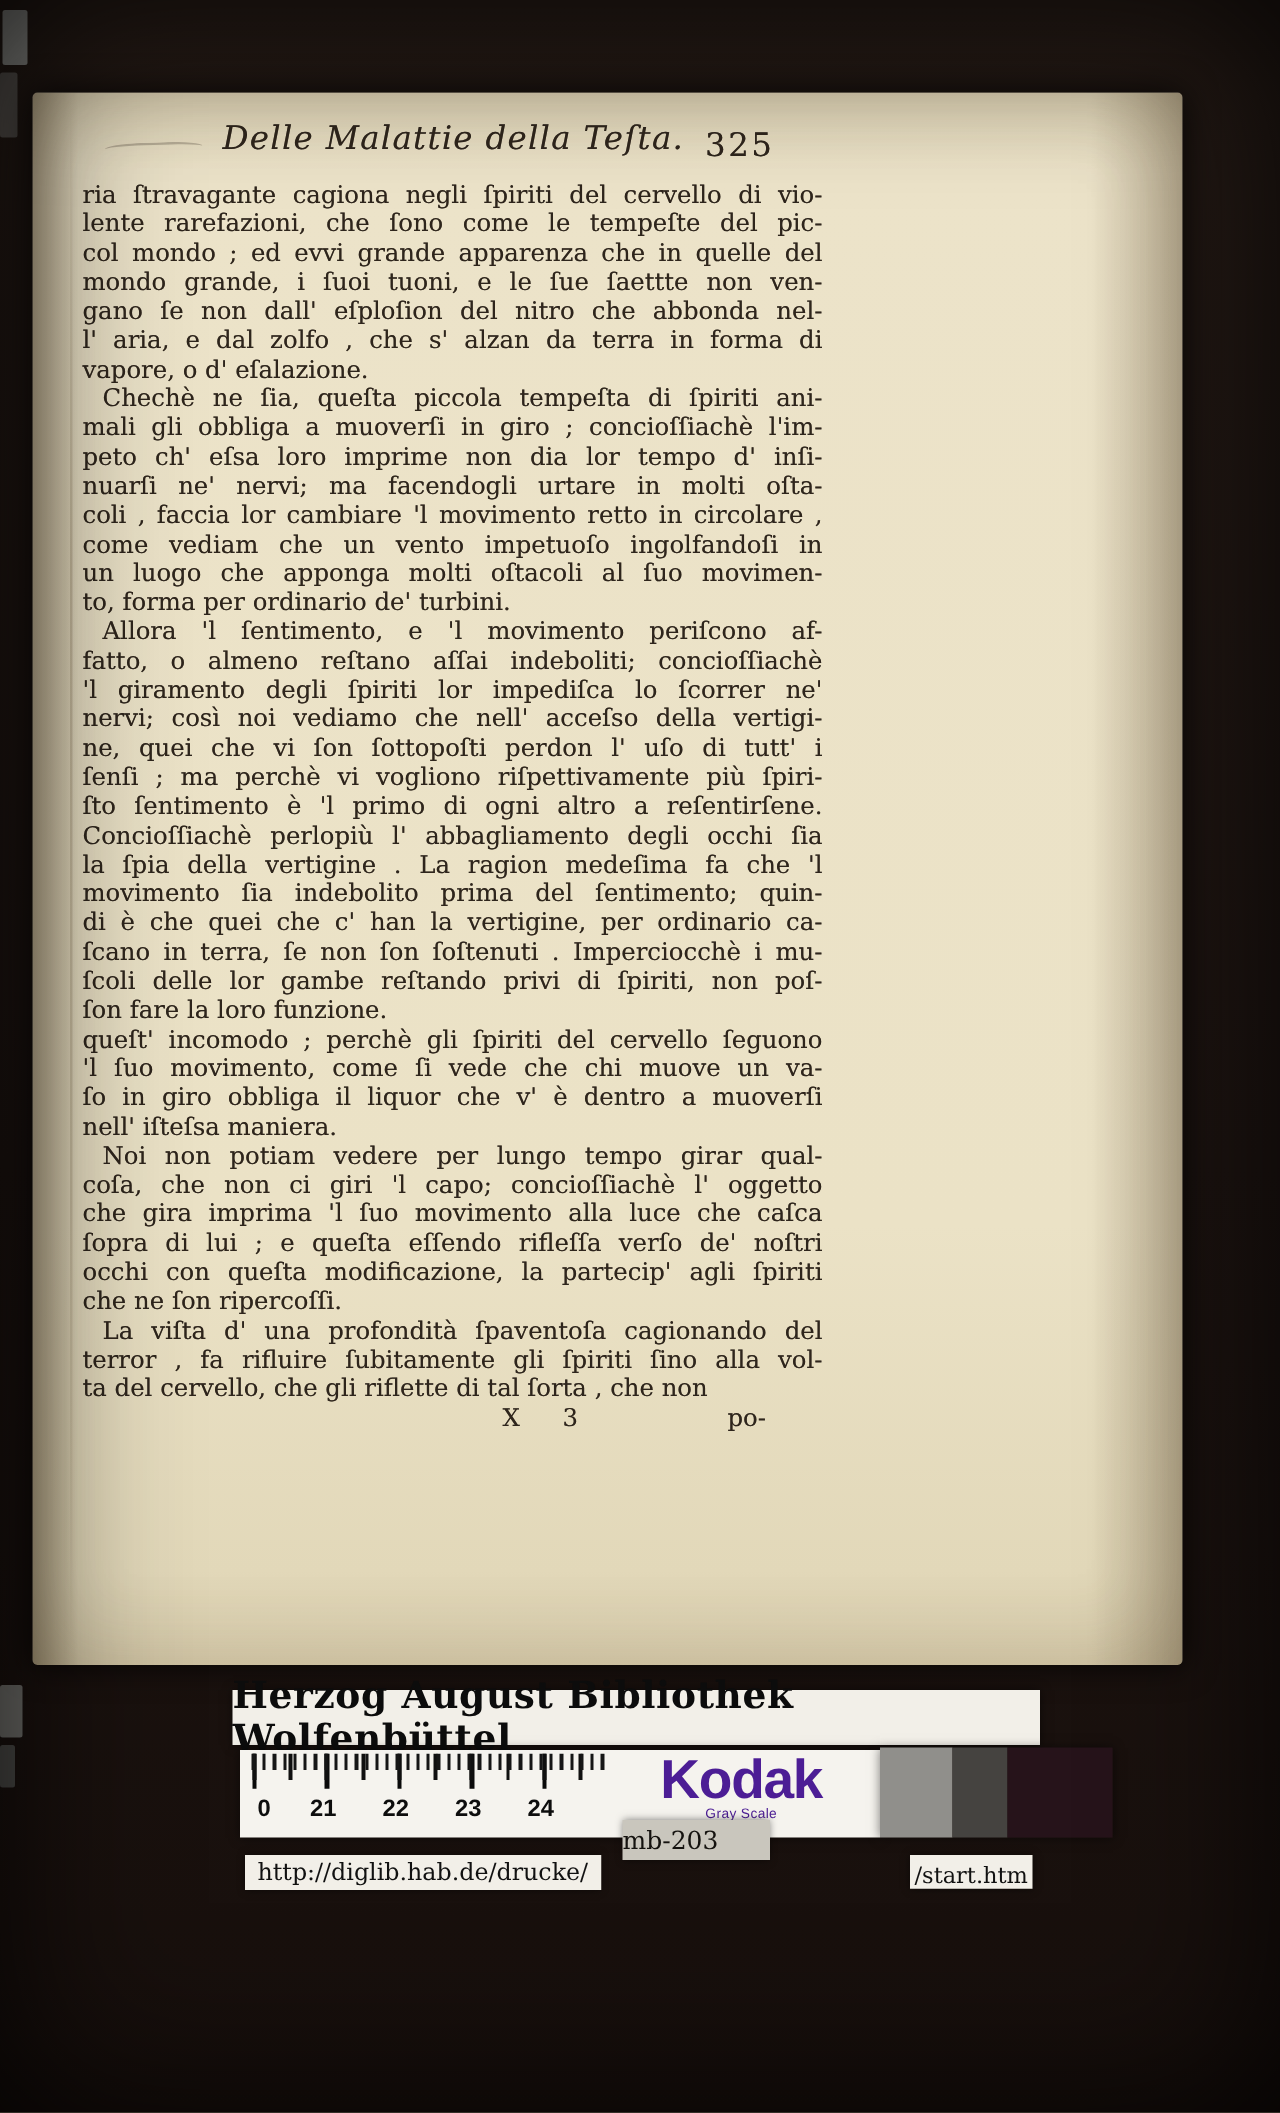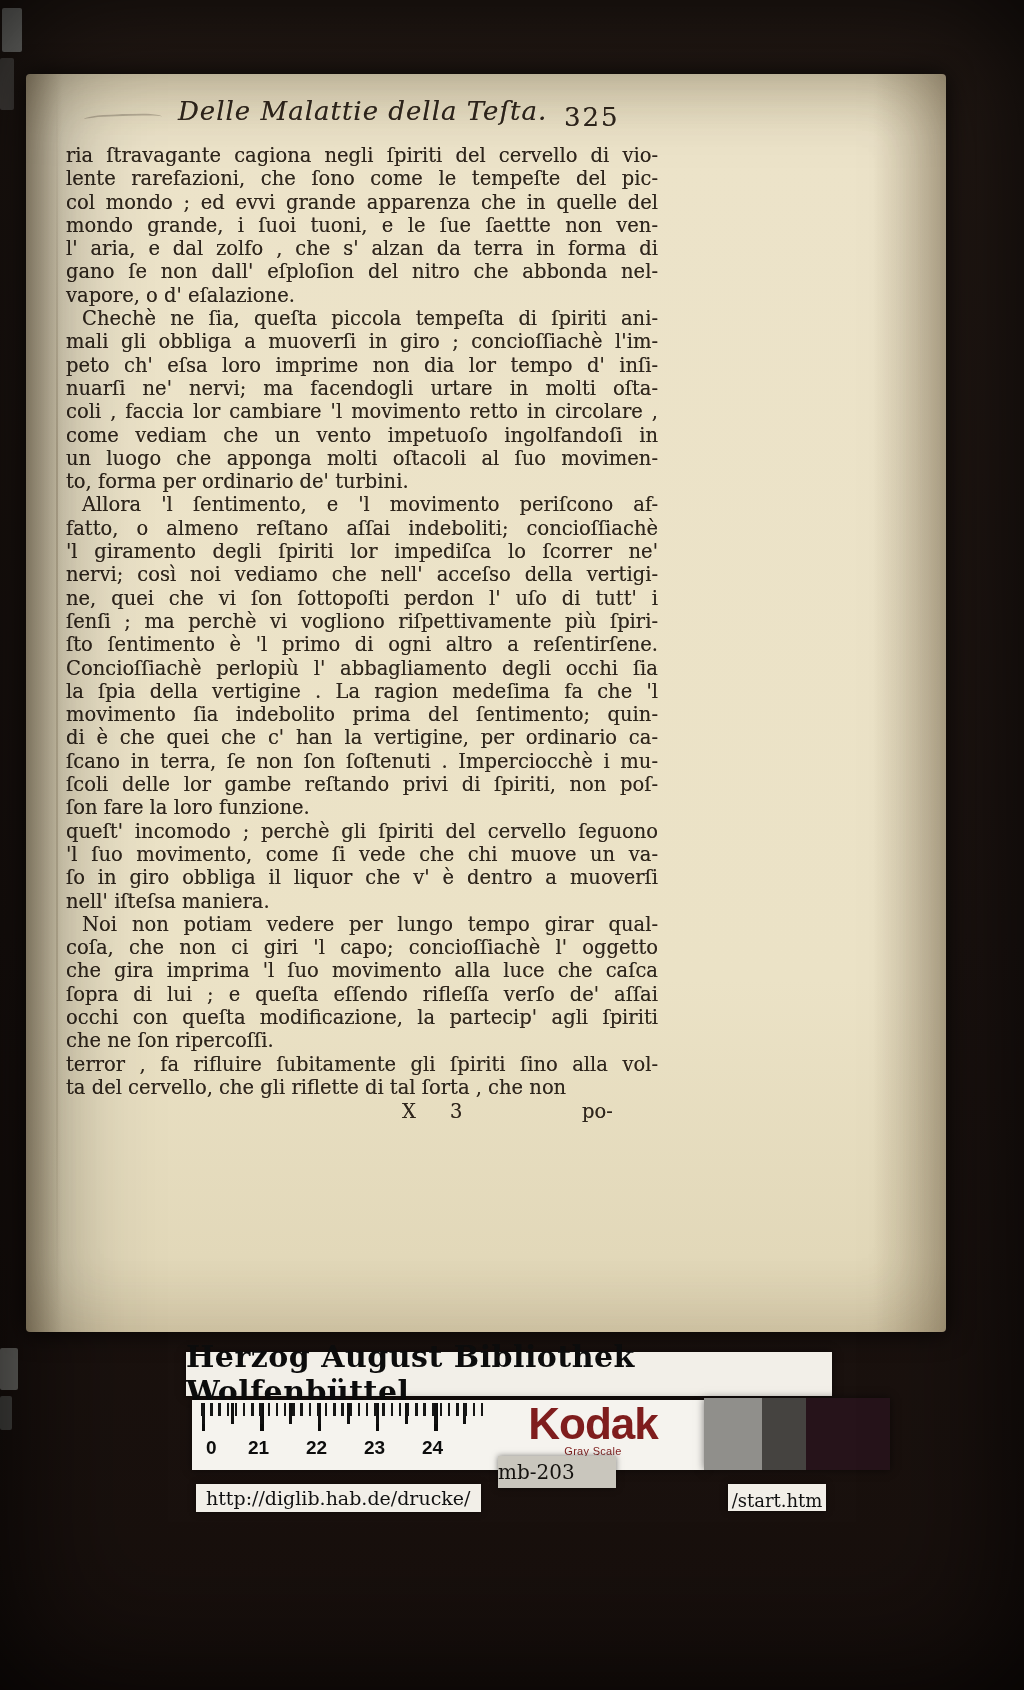--- a/index.html
+++ b/index.html
@@ -51,21 +51,21 @@
       repeating-linear-gradient(90deg,#161616 0 2.5px,transparent 2.5px 8.2px),
       repeating-linear-gradient(90deg,#101010 0 3px,transparent 3px 29px),
       repeating-linear-gradient(90deg,#0a0a0a 0 3.5px,transparent 3.5px 58px);
     background-size:100% 13px,100% 21px,100% 28px;
     background-repeat:repeat-x;background-position:6px 0;}
   .ruler-numbers{position:relative;height:26px;margin-top:4px;
     font-family:"Liberation Sans","DejaVu Sans",sans-serif;font-weight:bold;font-size:19px;color:#0d0d0d;}
   .ruler-numbers span{position:absolute;top:2px;}
   .rn0{left:10px;} .rn1{left:52px;} .rn2{left:110px;} .rn3{left:168px;} .rn4{left:226px;}
 
-  .kodak-wrap{position:absolute;left:294px;top:1px;width:214px;text-align:center;color:#7f1d1d;}
+  .kodak-wrap{position:absolute;left:294px;top:1px;width:214px;text-align:center;color:#4c1d95;}
   .kodak-text{font-family:"Liberation Sans","DejaVu Sans",sans-serif;font-weight:800;font-size:44px;letter-spacing:-1px;line-height:46px;}
   .grayscale-text{font-family:"Liberation Sans","DejaVu Sans",sans-serif;font-size:11px;margin-top:-2px;letter-spacing:.3px;}
 
   .patches{position:absolute;left:704px;top:1398px;height:72px;display:flex;box-shadow:0 0 8px rgba(0,0,0,.5);}
   .patch{height:72px;}
   .patch0{width:58px;} .patch1{width:44px;} .patch2{width:84px;}
 
   .url-strip{position:absolute;left:196px;top:1484px;height:28px;background:#f2efe8;display:flex;align-items:center;
     padding:0 10px;font-size:19px;color:#111;box-shadow:0 0 6px rgba(0,0,0,.5);}
   .shelf-strip{position:absolute;left:498px;top:1456px;width:118px;height:32px;background:#c9c6bd;display:flex;
@@ -91,22 +91,22 @@
       <div class="page-header">
         <span class="header-title">Delle Malattie della Teſta.</span>
         <span class="header-number">325</span>
       </div>
 
       <div>
           <div class="line">ria ſtravagante cagiona negli ſpiriti del cervello di vio-</div>
           <div class="line">lente rarefazioni, che ſono come le tempeſte del pic-</div>
           <div class="line">col mondo ; ed evvi grande apparenza che in quelle del</div>
           <div class="line">mondo grande, i ſuoi tuoni, e le ſue ſaettte non ven-</div>
+          <div class="line">gano ſe non dall' eſploſion del nitro che abbonda nel-</div>
           <div class="line">l' aria, e dal zolfo , che s' alzan da terra in forma di</div>
-          <div class="line">gano ſe non dall' eſploſion del nitro che abbonda nel-</div>
           <div class="line last">vapore, o d' eſalazione.</div>
           <div class="line indent">Chechè ne ſia, queſta piccola tempeſta di ſpiriti ani-</div>
           <div class="line">mali gli obbliga a muoverſi in giro ; concioſſiachè l'im-</div>
           <div class="line">peto ch' eſsa loro imprime non dia lor tempo d' inſi-</div>
           <div class="line">nuarſi ne' nervi; ma facendogli urtare in molti oſta-</div>
           <div class="line">coli , faccia lor cambiare 'l movimento retto in circolare ,</div>
           <div class="line">come vediam che un vento impetuoſo ingolfandoſi in</div>
           <div class="line">un luogo che apponga molti oſtacoli al ſuo movimen-</div>
           <div class="line last">to, forma per ordinario de' turbini.</div>
           <div class="line indent">Allora 'l ſentimento, e 'l movimento periſcono af-</div>
@@ -123,23 +123,24 @@
           <div class="line">ſcano in terra, ſe non ſon ſoſtenuti . Imperciocchè i mu-</div>
           <div class="line">ſcoli delle lor gambe reſtando privi di ſpiriti, non poſ-</div>
           <div class="line last">ſon fare la loro funzione.</div>
           <div class="line">queſt' incomodo ; perchè gli ſpiriti del cervello ſeguono</div>
           <div class="line">'l ſuo movimento, come ſi vede che chi muove un va-</div>
           <div class="line">ſo in giro obbliga il liquor che v' è dentro a muoverſi</div>
           <div class="line last">nell' iſteſsa maniera.</div>
           <div class="line indent">Noi non potiam vedere per lungo tempo girar qual-</div>
           <div class="line">coſa, che non ci giri 'l capo; concioſſiachè l' oggetto</div>
           <div class="line">che gira imprima 'l ſuo movimento alla luce che caſca</div>
-          <div class="line">ſopra di lui ; e queſta eſſendo rifleſſa verſo de' aſſai</div>
+          <div class="line">ſopra di lui ; e queſta eſſendo rifleſſa verſo de' noſtri</div>
           <div class="line">occhi con queſta modificazione, la partecip' agli ſpiriti</div>
           <div class="line last">che ne ſon ripercoſſi.</div>
+          <div class="line indent">La viſta d' una profondità ſpaventoſa cagionando del</div>
           <div class="line">terror , fa rifluire ſubitamente gli ſpiriti ſino alla vol-</div>
           <div class="line last">ta del cervello, che gli riflette di tal ſorta , che non</div>
         </div>
 
       <div class="signature-line">
         <span class="signature">X 3</span>
         <span class="catchword">po-</span>
       </div>
     </div>
   </div>

